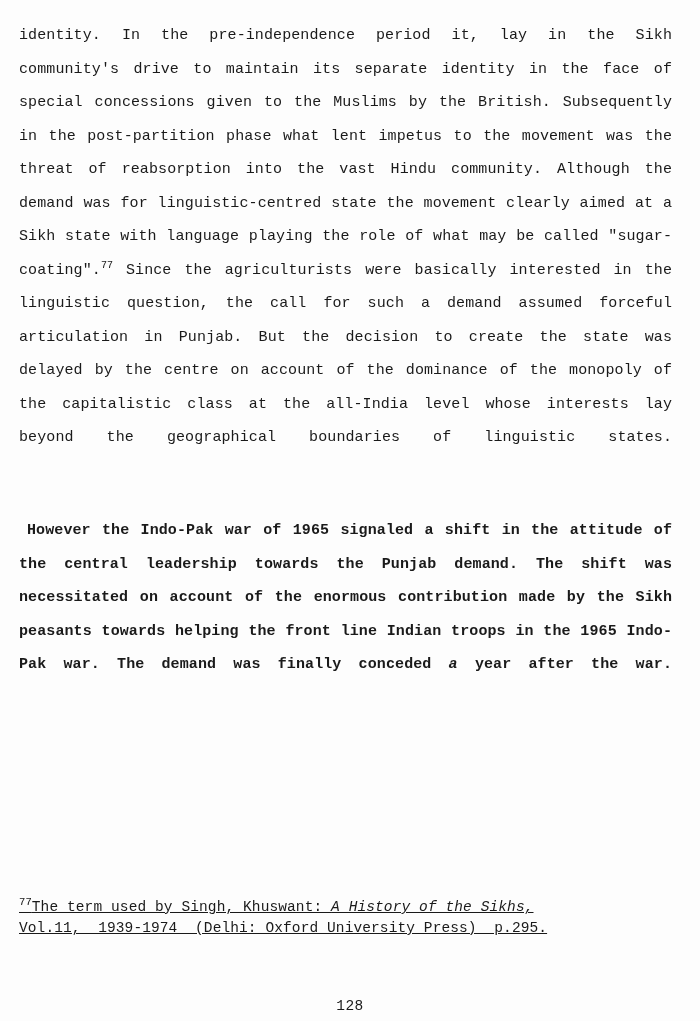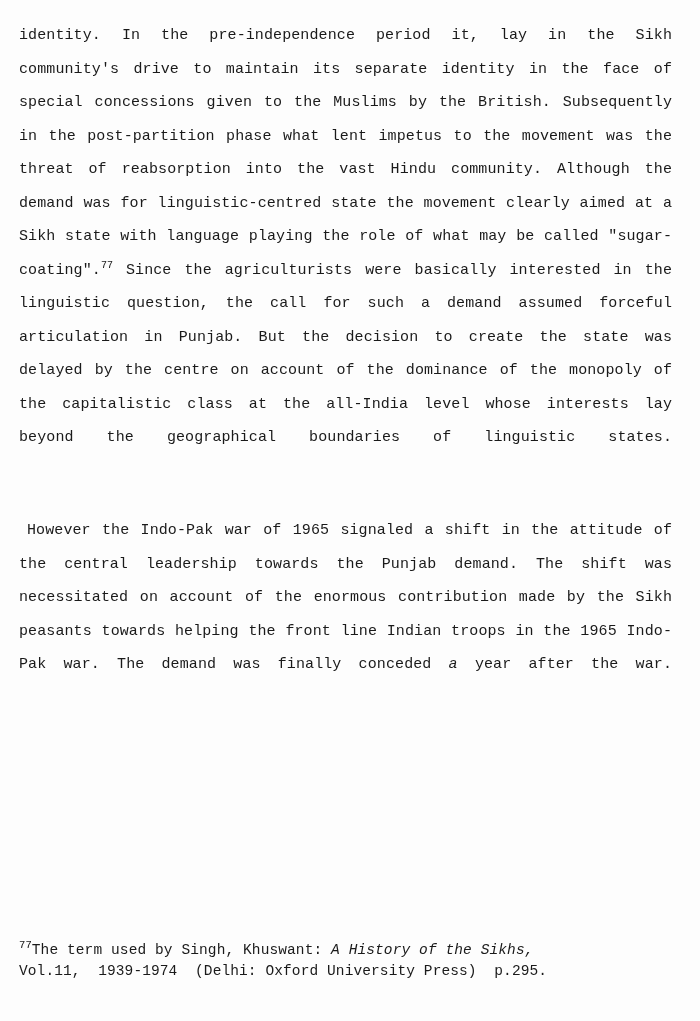--- a/index.html
+++ b/index.html
@@ -42,20 +42,21 @@
     word-spacing: 0px;
     white-space: normal;
   }
 
   p.para.indent {
     text-indent: 8px;
   }
 
   p.para.gap {
     margin-top: 26px;
+    font-weight: bold;
   }
 
   
   p.para::after {
     content: "";
     display: inline-block;
     width: 100%;
   }
 
   sup.fnref {
@@ -65,22 +66,23 @@
     letter-spacing: 0;
   }
 
   i.ital {
     font-style: italic;
   }
 
   .footnote-block {
     position: absolute;
     left: 19px;
-    top: 940px;
+    top: 897px;
     width: 660px;
+    text-decoration: underline;
   }
 
   .footnote {
     margin: 0;
     padding: 0;
     font-size: 14.5px;
     line-height: 21px;
     text-align: left;
     letter-spacing: 0.1px;
     white-space: pre-wrap;
@@ -113,14 +115,15 @@
         <p class="para"><span>identity. In the pre-independence period it, lay in the Sikh community's drive to maintain its separate identity in the face of special concessions given to the Muslims by the British. Subsequently in the post-partition phase what lent impetus to the movement was the threat of reabsorption into the vast Hindu community. Although the demand was for linguistic-centred state the movement clearly aimed at a Sikh state with language playing the role of what may be called "sugar-coating".</span><sup class="fnref">77</sup><span> Since the agriculturists were basically interested in the linguistic question, the call for such a demand assumed forceful articulation in Punjab. But the decision to create the state was delayed by the centre on account of the dominance of the monopoly of the capitalistic class at the all-India level whose interests lay beyond the geographical boundaries of linguistic states.</span></p>
         <p class="para indent gap"><span>However the Indo-Pak war of 1965 signaled a shift in the attitude of the central leadership towards the Punjab demand. The shift was necessitated on account of the enormous contribution made by the Sikh peasants towards helping the front line Indian troops in the 1965 Indo-Pak war. The demand was finally conceded </span><i class="ital">a</i><span> year after the war.</span></p>
       </div>
   </div>
 
   <div class="footnote-block">
     <p class="footnote"><sup class="fnmark">77</sup><span>The term used by Singh, Khuswant: </span><i class="ital">A History of the Sikhs,</i><span>
 Vol.11,  1939-1974  (Delhi: Oxford University Press)  p.295.</span></p>
   </div>
 
+  <div class="page-number">128</div>
 
 </div>
 
 </body></html>

